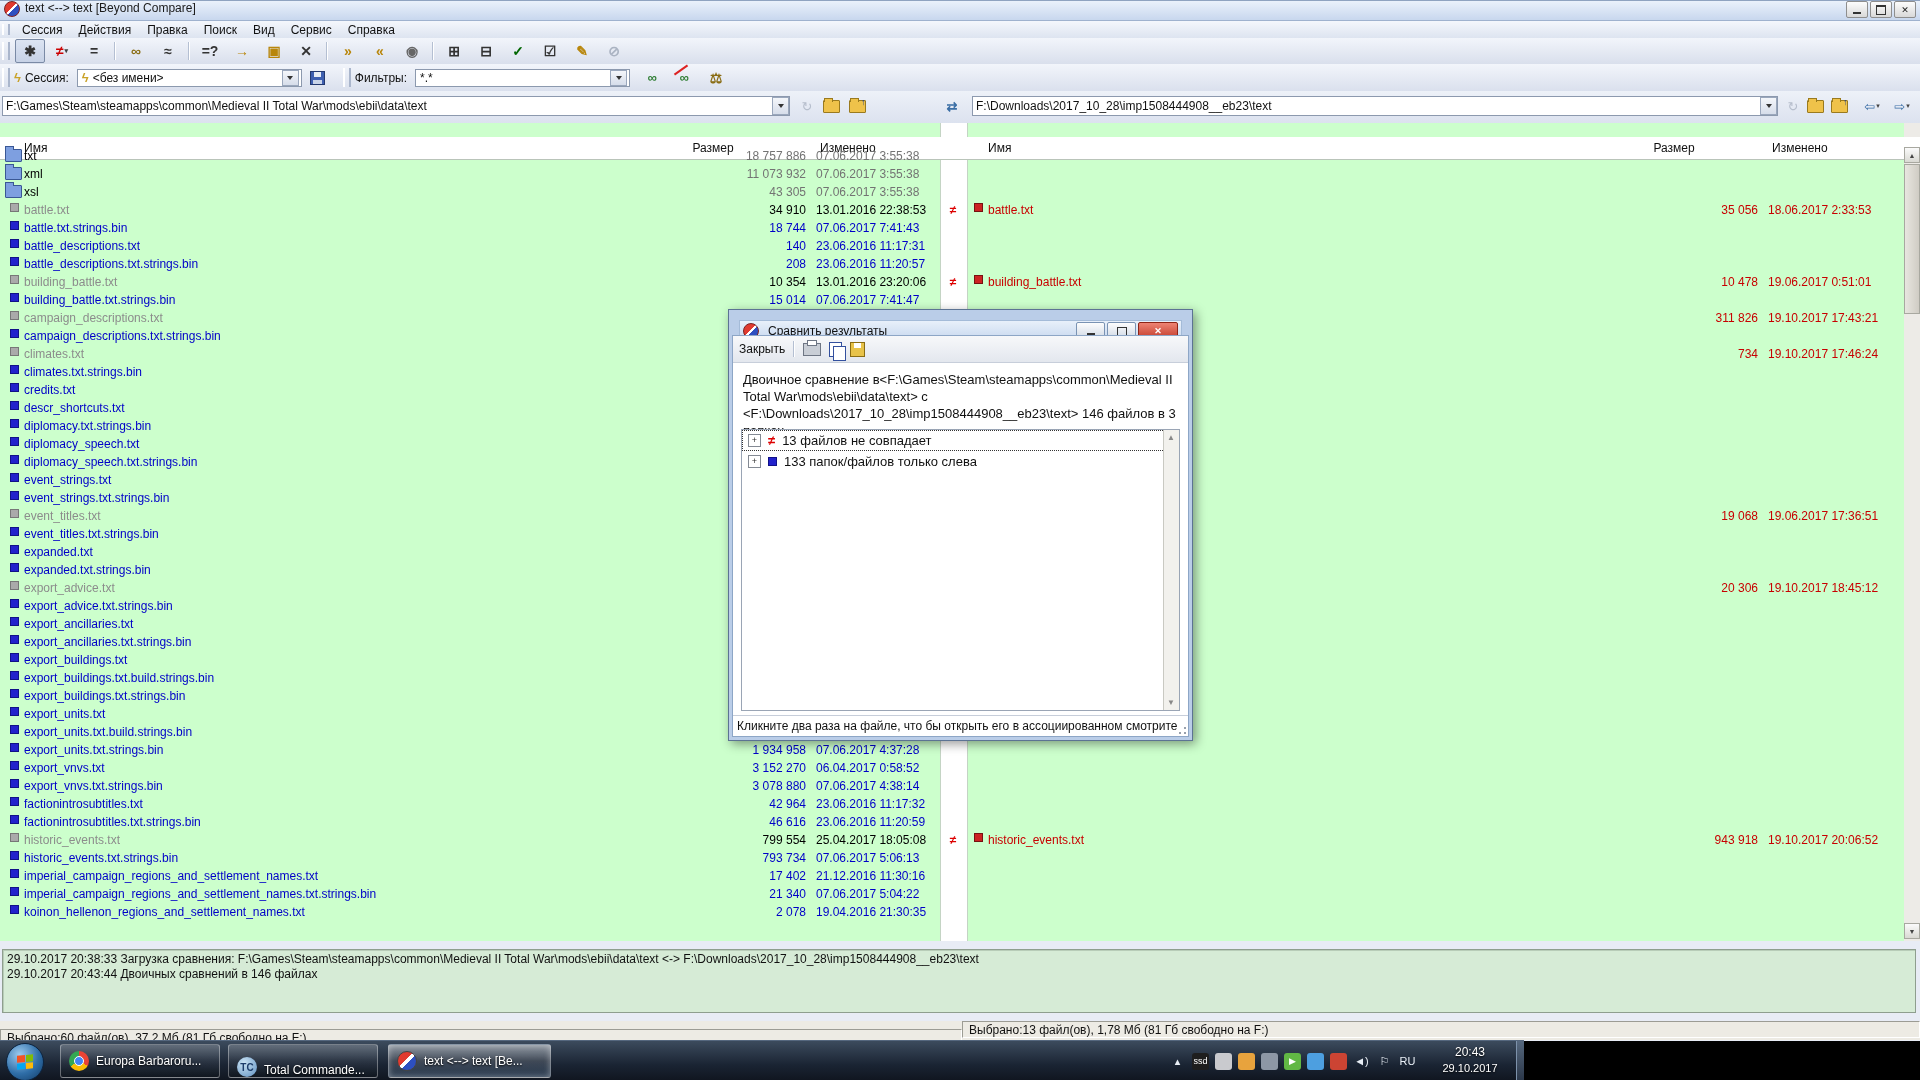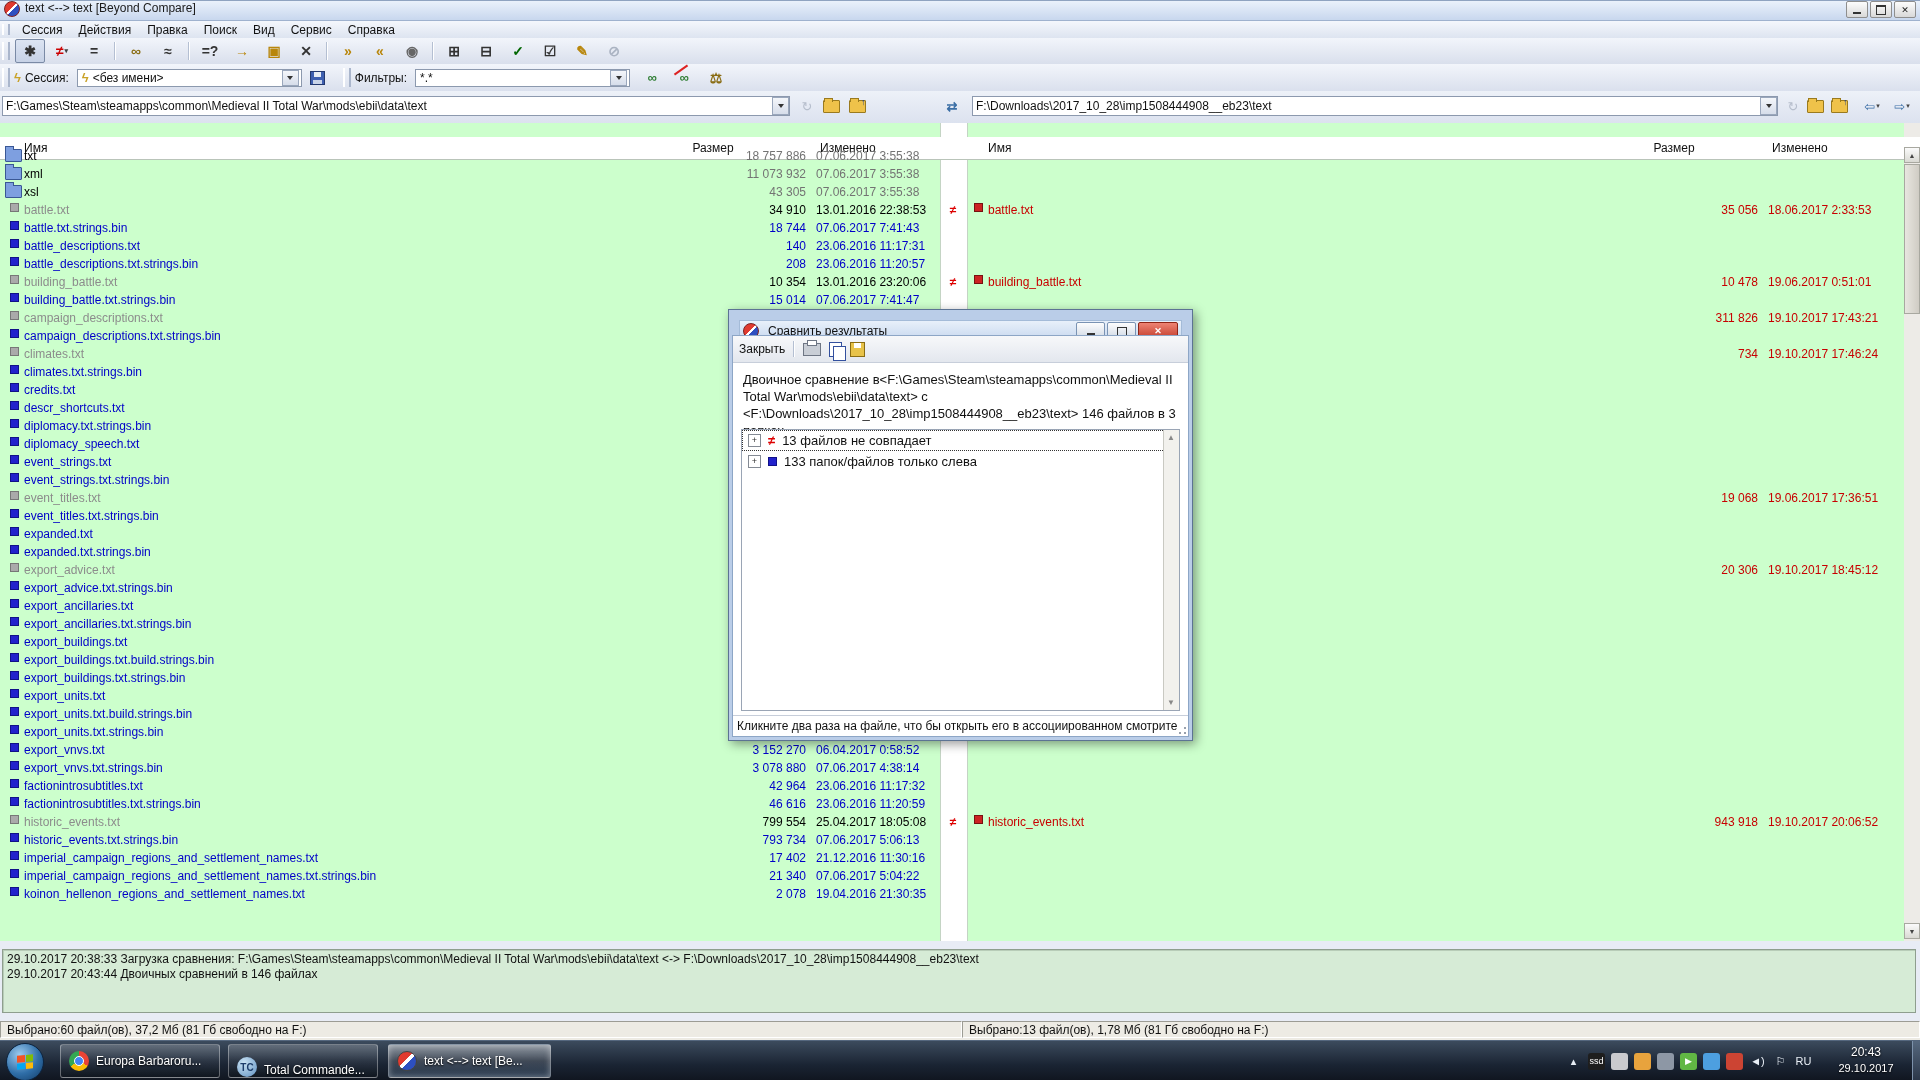--- a/index.html
+++ b/index.html
@@ -124,24 +124,24 @@
     background:
      radial-gradient(circle at 10px 10px,#98A0AC 1.2px,transparent 1.5px),
      radial-gradient(circle at 10px 5px,#98A0AC 1.2px,transparent 1.5px),
      radial-gradient(circle at 5px 10px,#98A0AC 1.2px,transparent 1.5px);}
 
   
   .logarea{position:absolute;left:2px;top:948px;width:1914px;height:64px;background:#D6EBD6;
     border:1px solid #8E9E8E;box-shadow:inset 1px 1px 0 #B8CCB8;font-size:12px;color:#111;padding:2px 4px;box-sizing:border-box;line-height:15px;white-space:nowrap;overflow:hidden;}
   .statusbar{position:absolute;left:0;top:1020px;width:1920px;height:19px;background:#EDEBE4;display:flex;font-size:12px;color:#111;}
   .spanel{border:1px solid;border-color:#9C9C94 #FFFFFF #FFFFFF #9C9C94;height:17px;display:flex;align-items:center;padding:0 6px;box-sizing:border-box;}
-  .spanel.l{width:962px;} .spanel.r{flex:1;}
-
-  
-  .taskbar{position:absolute;left:0;top:1040px;width:1920px;height:40px;
+  .spanel.l{width:962px;margin-top:8px;} .spanel.r{flex:1;}
+
+  
+  .taskbar{position:absolute;left:0;top:1040px;width:1524px;height:40px;
     background:linear-gradient(#3C4B5D,#1A2433 60%,#10151F);border-top:1px solid #55677E;}
   .orb{position:absolute;left:6px;top:2px;width:36px;height:36px;border-radius:50%;
     background:radial-gradient(circle at 35% 30%,#9CCBF0,#2F6EA8 55%,#123A63);border:1px solid #0C2440;overflow:hidden;}
   .flag{position:absolute;left:10px;top:11px;width:16px;height:14px;transform:skewY(-6deg);display:grid;grid-template-columns:1fr 1fr;grid-template-rows:1fr 1fr;gap:1px;}
   .flag i{display:block;}
   .tbt{position:absolute;top:3px;height:34px;border:1px solid rgba(255,255,255,.35);border-radius:3px;
     background:linear-gradient(rgba(255,255,255,.22),rgba(255,255,255,.06) 50%,rgba(0,0,0,.12));
     display:flex;align-items:center;padding:0 8px;box-sizing:border-box;gap:7px;color:#fff;font-size:12px;}
   .tbt .lbl{white-space:nowrap;overflow:hidden;text-overflow:ellipsis;text-shadow:0 1px 2px #000;}
   .tbt.active{background:linear-gradient(rgba(255,255,255,.45),rgba(255,255,255,.15) 50%,rgba(120,170,220,.25));box-shadow:inset 0 0 6px rgba(255,255,255,.4);}
@@ -373,20 +373,24 @@
             <span class="sq b"></span>
             <span class="ln">descr_shortcuts.txt</span>
           </div>
           <div class="frow k-leftonly">
             <span class="sq b"></span>
             <span class="ln">diplomacy.txt.strings.bin</span>
           </div>
           <div class="frow k-leftonly">
             <span class="sq b"></span>
             <span class="ln">diplomacy_speech.txt</span>
+          </div>
+          <div class="frow k-leftonly">
+            <span class="sq b"></span>
+            <span class="ln">diplomacy_speech.txt.strings.bin</span>
           </div>
           <div class="frow k-leftonly">
             <span class="sq b"></span>
             <span class="ln">event_strings.txt</span>
           </div>
           <div class="frow k-leftonly">
             <span class="sq b"></span>
             <span class="ln">event_strings.txt.strings.bin</span>
           </div>
           <div class="frow k-changed">

